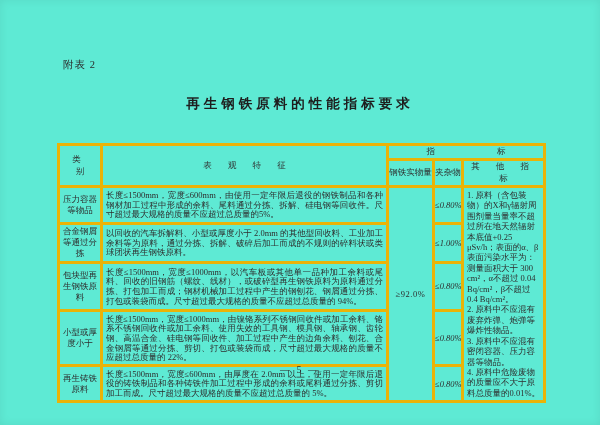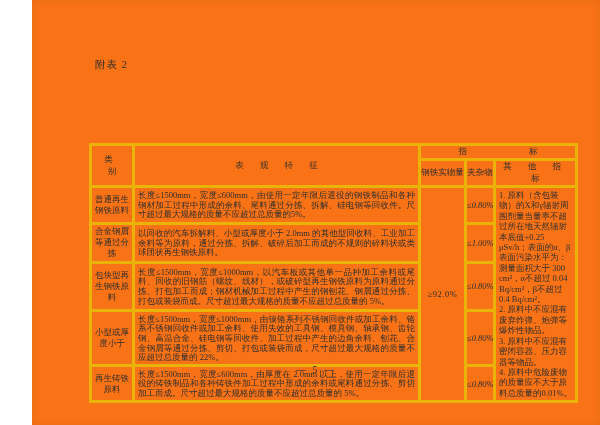--- a/index.html
+++ b/index.html
@@ -6,23 +6,22 @@
   html, body { width: 600px; height: 425px; }
   body {
     font-family: "Liberation Serif", "DejaVu Serif", serif;
     background: #ffffff;
     color: #2e2e2e;
     position: relative;
     overflow: hidden;
   }
   .page {
     position: absolute; inset: 0;
-    background: #f97316;
+    background: #5eead4;
     box-shadow: inset 0 0 10px rgba(0,0,0,0.07);
-    margin-left: 32px;
   }
   .appendix-label {
     position: absolute; left: 63px; top: 58px;
     font-size: 10.5px; color: #2b2b2b; letter-spacing: 1px;
   }
   .doc-title {
     position: absolute; left: 0; right: 0; top: 95px;
     text-align: center; font-size: 13.5px; font-weight: bold;
     color: #1e1e1e; letter-spacing: 4px;
   }
@@ -82,20 +81,21 @@
     letter-spacing: 2px;
   }
 </style>
 </head>
 <body>
 
 <div class="page">
 
   <div class="appendix-label">附表 2</div>
 
+  <div class="doc-title">再生钢铁原料的性能指标要求</div>
 
   <table class="perf">
     <colgroup>
       <col class="col-cat">
         <col class="col-app">
         <col class="col-qty">
         <col class="col-inc">
         <col class="col-oth">
     </colgroup>
     <tbody>
@@ -104,39 +104,39 @@
         <td class="th" rowspan="2"><span class="sp2">表 观 特 征</span></td>
         <td class="th" colspan="3"><span class="sp-wide">指 标</span></td>
       </tr>
       <tr class="hr2">
         <td class="th th-small"><span>钢铁实物量</span></td>
         <td class="th th-small"><span>夹杂物</span></td>
         <td class="th"><span class="sp-med">其 他 指 标</span></td>
       </tr>
 
       <tr class="r1">
-        <td class="cat">普通再生钢铁原料</td>
+        <td class="cat">压力容器等物品</td>
         <td class="app">长度≤1500mm，宽度≤600mm，由使用一定年限后退役的钢铁制品和各种钢材加工过程中形成的余料、尾料通过分拣、拆解、硅电钢等回收件。尺寸超过最大规格的质量不应超过总质量的5%。</td>
         <td class="qty" rowspan="5">≥92.0%</td>
         <td class="inc">≤0.80%</td>
         <td class="oth" rowspan="5">
           <div class="oth-item">1. 原料（含包装物）的X和γ辐射周围剂量当量率不超过所在地天然辐射本底值+0.25 μSv/h；表面的α、β表面污染水平为：测量面积大于 300 cm²，α不超过 0.04 Bq/cm²，β不超过 0.4 Bq/cm²。</div>
           <div class="oth-item">2. 原料中不应混有废弃炸弹、炮弹等爆炸性物品。</div>
           <div class="oth-item">3. 原料中不应混有密闭容器、压力容器等物品。</div>
           <div class="oth-item">4. 原料中危险废物的质量应不大于原料总质量的0.01%。</div>
         </td>
       </tr>
       <tr class="r2">
         <td class="cat">合金钢屑等通过分拣</td>
         <td class="app">以回收的汽车拆解料、小型或厚度小于 2.0mm 的其他型回收料、工业加工余料等为原料，通过分拣、拆解、破碎后加工而成的不规则的碎料状或类球团状再生钢铁原料。</td>
         <td class="inc">≤1.00%</td>
       </tr>
       <tr class="r3">
         <td class="cat">包块型再生钢铁原料</td>
-        <td class="app">长度≤1500mm，宽度≤1000mm，以汽车板或其他单一品种加工余料或尾料、回收的旧钢筋（螺纹、线材），或破碎型再生钢铁原料为原料通过分拣、打包加工而成；钢材机械加工过程中产生的钢刨花、钢屑通过分拣、打包或装袋而成。尺寸超过最大规格的质量不应超过总质量的 5%。</td>
+        <td class="app">长度≤1500mm，宽度≤1000mm，以汽车板或其他单一品种加工余料或尾料、回收的旧钢筋（螺纹、线材），或破碎型再生钢铁原料为原料通过分拣、打包加工而成；钢材机械加工过程中产生的钢刨花、钢屑通过分拣、打包或装袋而成。尺寸超过最大规格的质量不应超过总质量的 94%。</td>
         <td class="inc">≤0.80%</td>
       </tr>
       <tr class="r4">
         <td class="cat">小型或厚度小于</td>
         <td class="app">长度≤1500mm，宽度≤1000mm，由镍铬系列不锈钢回收件或加工余料、铬系不锈钢回收件或加工余料、使用失效的工具钢、模具钢、轴承钢、齿轮钢、高温合金、硅电钢等回收件、加工过程中产生的边角余料、刨花、合金钢屑等通过分拣、剪切、打包或装袋而成，尺寸超过最大规格的质量不应超过总质量的 22%。</td>
         <td class="inc">≤0.80%</td>
       </tr>
       <tr class="r5">
         <td class="cat">再生铸铁原料</td>
         <td class="app">长度≤1500mm，宽度≤600mm，由厚度在 2.0mm 以上，使用一定年限后退役的铸铁制品和各种铸铁件加工过程中形成的余料或尾料通过分拣、剪切加工而成。尺寸超过最大规格的质量不应超过总质量的 5%。</td>

